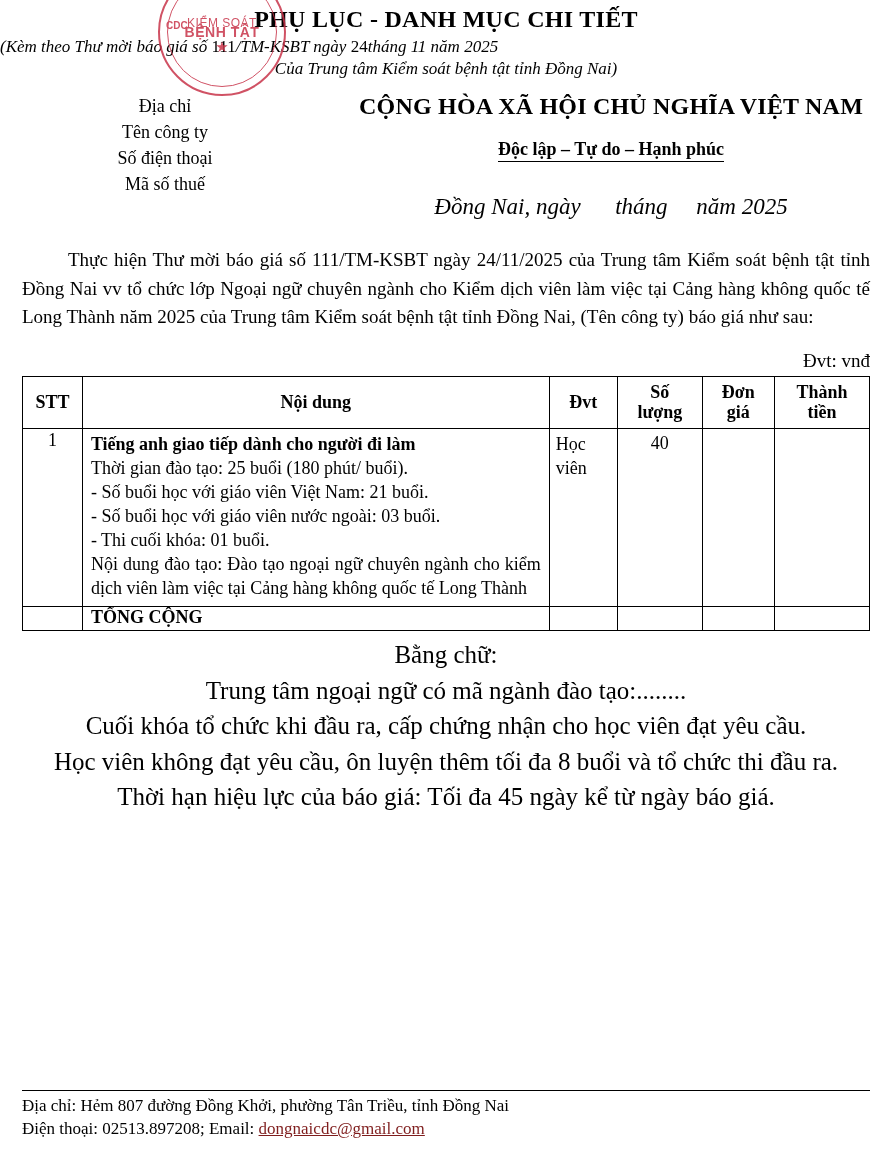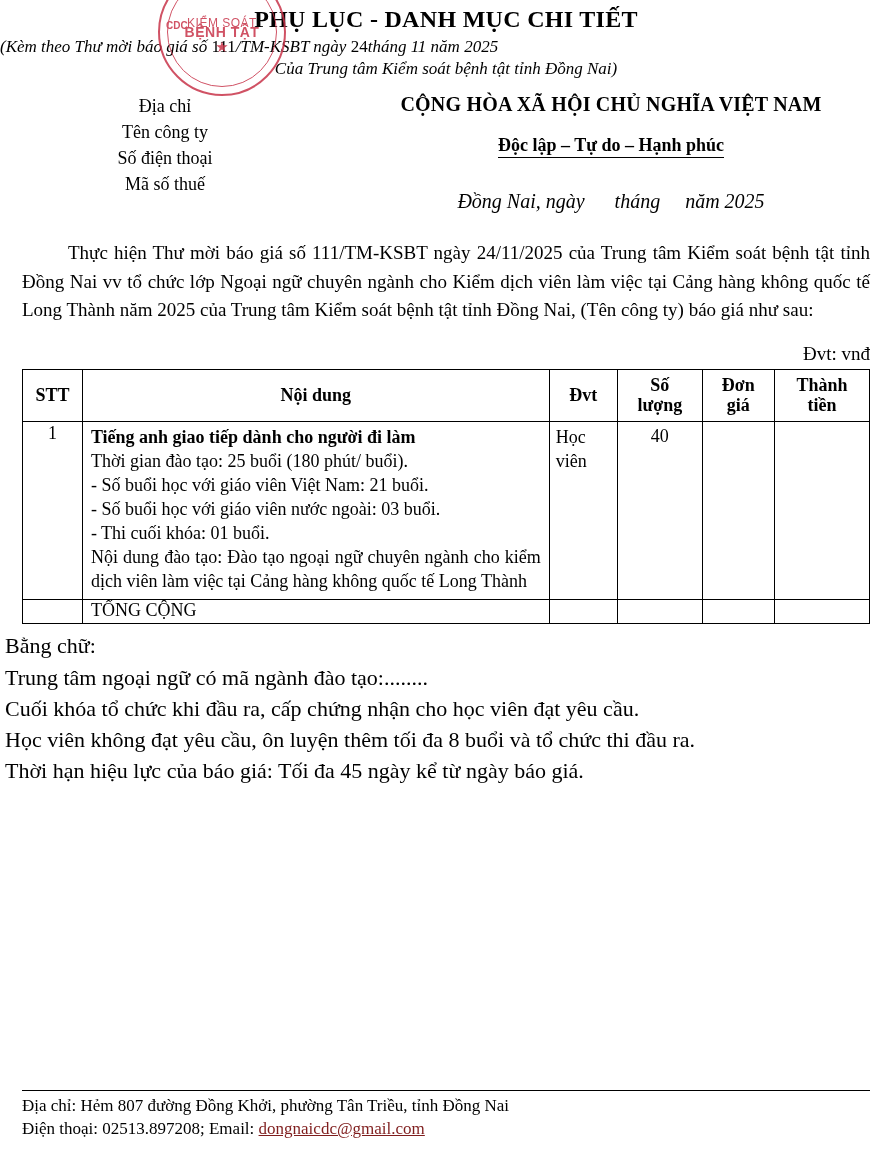--- a/index.html
+++ b/index.html
@@ -111,34 +111,34 @@
     width: 330px;
     text-align: center;
     font-size: 18px;
     line-height: 1.45;
   }
   .col-right {
     flex: 1;
     text-align: center;
   }
   .nation {
-    font-size: 20px;
+    font-size: 24px;
     font-weight: bold;
     letter-spacing: 0.2px;
   }
   .motto {
     font-size: 18px;
     font-weight: bold;
     margin-top: 19px;
     display: inline-block;
     border-bottom: 1.5px solid #000;
     padding-bottom: 1px;
   }
   .place-date {
-    font-size: 20px;
+    font-size: 23px;
     font-style: italic;
     margin-top: 32px;
     white-space: pre;
   }
 
   
   .para {
     margin: 26px 22px 0 22px;
     font-size: 19px;
     line-height: 1.5;
@@ -184,36 +184,37 @@
   td.content .bold { font-weight: bold; }
   td.unit {
     padding: 4px 6px;
     line-height: 1.33;
   }
   td.qty {
     text-align: center;
     padding-top: 4px;
   }
   td.total-label {
-    font-weight: normal;
+    font-weight: bold;
     padding: 0 8px;
     font-size: 19px;
   }
   .col-stt   { width: 58px; }
   .col-noi   { width: 452px; }
   .col-dvt   { width: 66px; }
   .col-sl    { width: 82px; }
   .col-dg    { width: 70px; }
   .col-tt    { width: 92px; }
 
   
   .notes {
-    margin: 6px 22px 0 5px;
-    font-size: 22px;
+    margin: 6px 22px 0 22px;
+    font-size: 25px;
     line-height: 1.42;
+    text-align: center;
   }
   .notes div { white-space: nowrap; }
 
   
   .footer {
     position: absolute;
     left: 22px;
     right: 22px;
     bottom: 8px;
     border-top: 1.5px solid #000;

